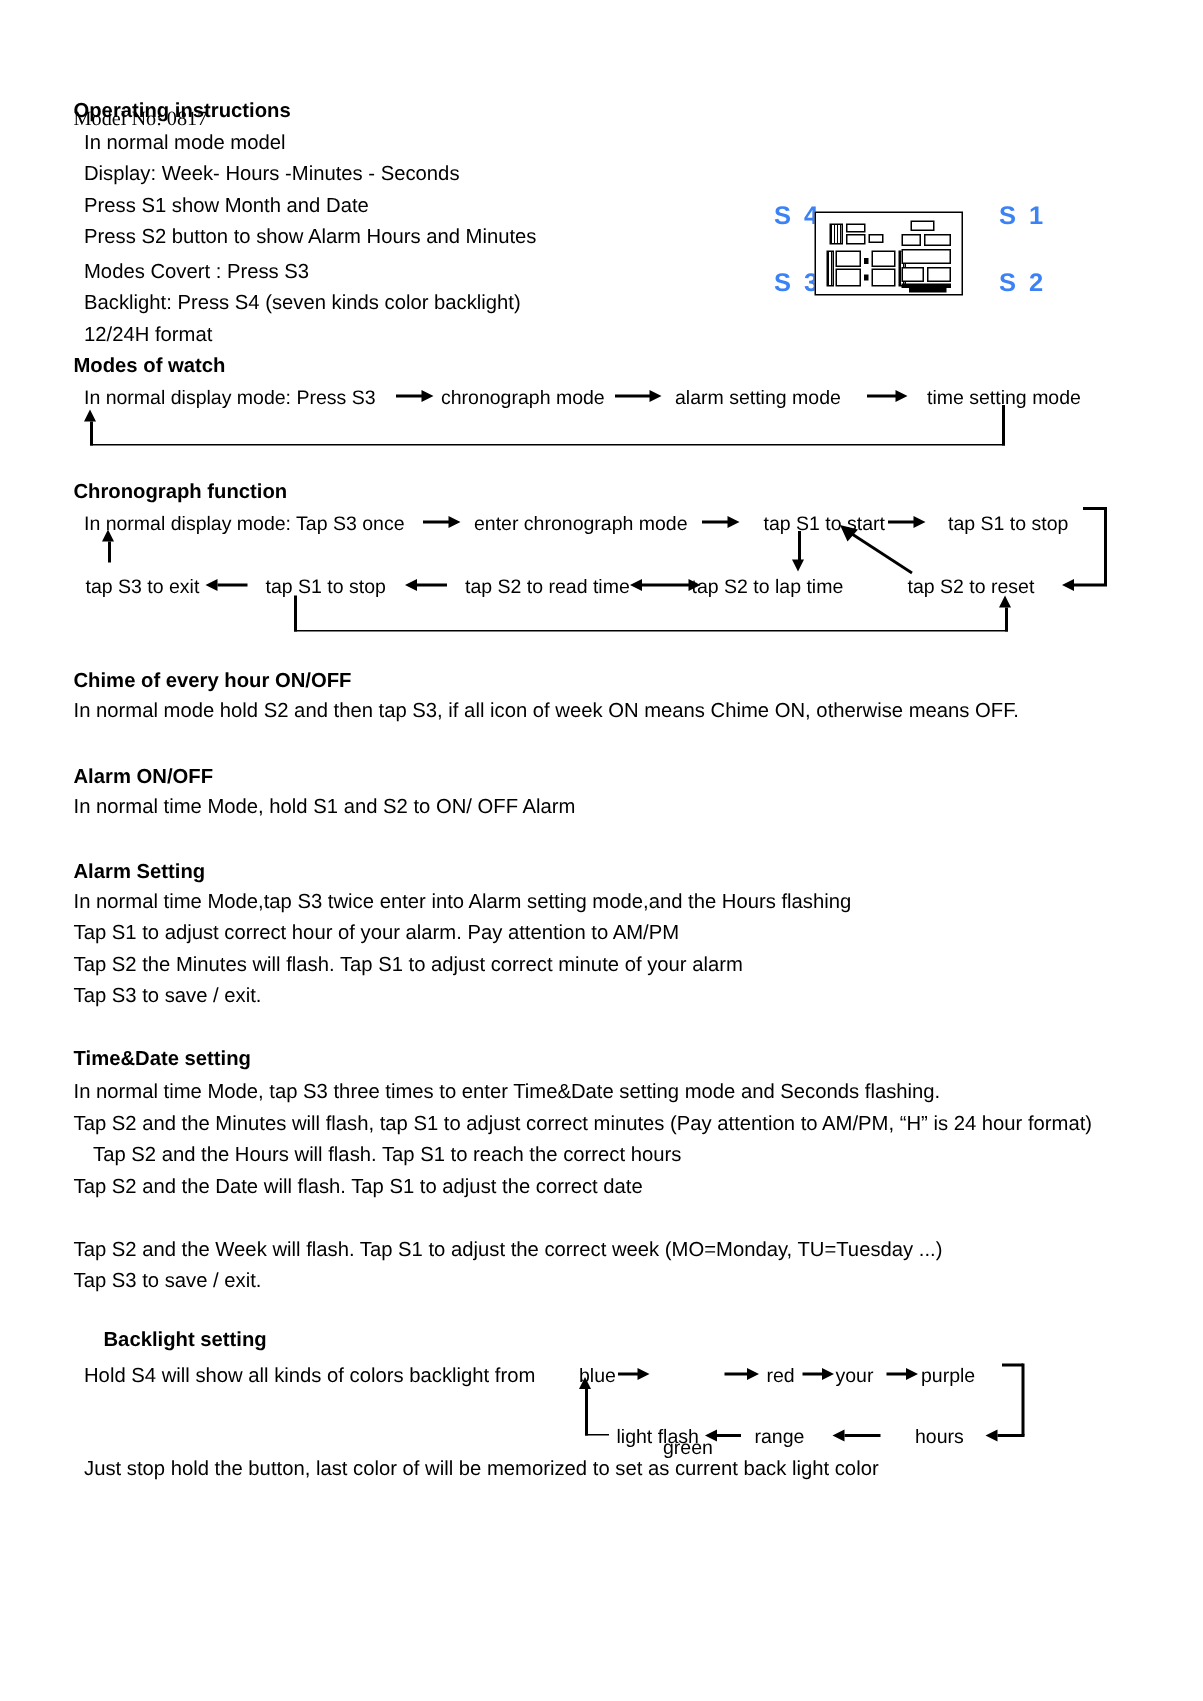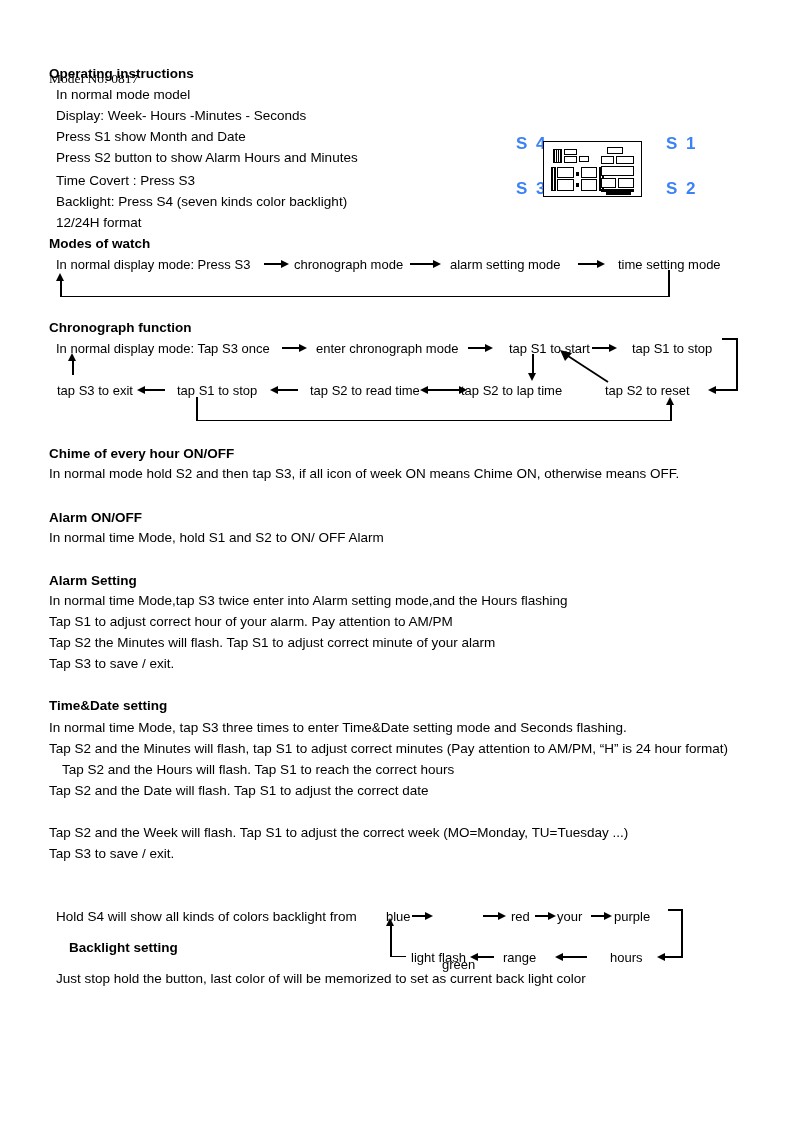--- a/index.html
+++ b/index.html
@@ -113,21 +113,21 @@
 <div class="page">
 
   <div class="abs model-no" style="left:49px; top:23px;">Model No: 0817</div>
 
   <div class="abs h-bold" style="left:49px; top:66px;">Operating instructions</div>
 
   <div class="abs body-line" style="left:56px; top:87px;">In normal mode model</div>
   <div class="abs body-line" style="left:56px; top:108px;">Display: Week- Hours -Minutes - Seconds</div>
   <div class="abs body-line" style="left:56px; top:129px;">Press S1 show Month and Date</div>
   <div class="abs body-line" style="left:56px; top:150px;">Press S2 button to show Alarm Hours and Minutes</div>
-  <div class="abs body-line" style="left:56px; top:173px;">Time Covert : Press S3</div>
+  <div class="abs body-line" style="left:56px; top:173px;">Modes Covert : Press S3</div>
   <div class="abs body-line" style="left:56px; top:194px;">Backlight: Press S4 (seven kinds color backlight)</div>
   <div class="abs body-line" style="left:56px; top:215px;">12/24H format</div>
 
   <div class="abs s-label" style="left:504px; top:134px;">S 4</div>
   <div class="abs s-label" style="left:654px; top:134px;">S 1</div>
   <div class="abs s-label" style="left:504px; top:179px;">S 3</div>
   <div class="abs s-label" style="left:654px; top:179px;">S 2</div>
 
   <div class="abs watch-box" style="left:543px; top:141px; width:99px; height:56px;">
 
@@ -247,21 +247,21 @@
   <div class="abs body-line" style="left:49px; top:656px;">Tap S3 to save / exit.</div>
 
   <div class="abs h-bold" style="left:49px; top:698px;">Time&amp;Date setting</div>
   <div class="abs body-line" style="left:49px; top:720px;">In normal time Mode, tap S3 three times to enter Time&amp;Date setting mode and Seconds flashing.</div>
   <div class="abs body-line" style="left:49px; top:741px;">Tap S2 and the Minutes will flash, tap S1 to adjust correct minutes (Pay attention to AM/PM, “H” is 24 hour format)</div>
   <div class="abs body-line" style="left:62px; top:762px;">Tap S2 and the Hours will flash. Tap S1 to reach the correct hours</div>
   <div class="abs body-line" style="left:49px; top:783px;">Tap S2 and the Date will flash. Tap S1 to adjust the correct date</div>
   <div class="abs body-line" style="left:49px; top:825px;">Tap S2 and the Week will flash. Tap S1 to adjust the correct week (MO=Monday, TU=Tuesday ...)</div>
   <div class="abs body-line" style="left:49px; top:846px;">Tap S3 to save / exit.</div>
 
-  <div class="abs h-bold" style="left:49px; top:940px;padding-left:20px;">Backlight setting</div>
+  <div class="abs h-bold" style="left:49px; top:885px;padding-left:20px;">Backlight setting</div>
   <div class="abs body-line" style="left:56px; top:909px;">Hold S4 will show all kinds of colors backlight from</div>
 
   <div class="abs flow-label" style="left:386px; top:909px;">blue</div>
   <div class="abs flow-label" style="left:442px; top:957px;">green</div>
   <div class="abs flow-label" style="left:511px; top:909px;">red</div>
   <div class="abs flow-label" style="left:557px; top:909px;">your</div>
   <div class="abs flow-label" style="left:614px; top:909px;">purple</div>
 
   <div class="hline" style="left:412px; top:915px; width:14px;"></div>
   <div class="arrow-r" style="left:425px; top:911.5px;"></div>

